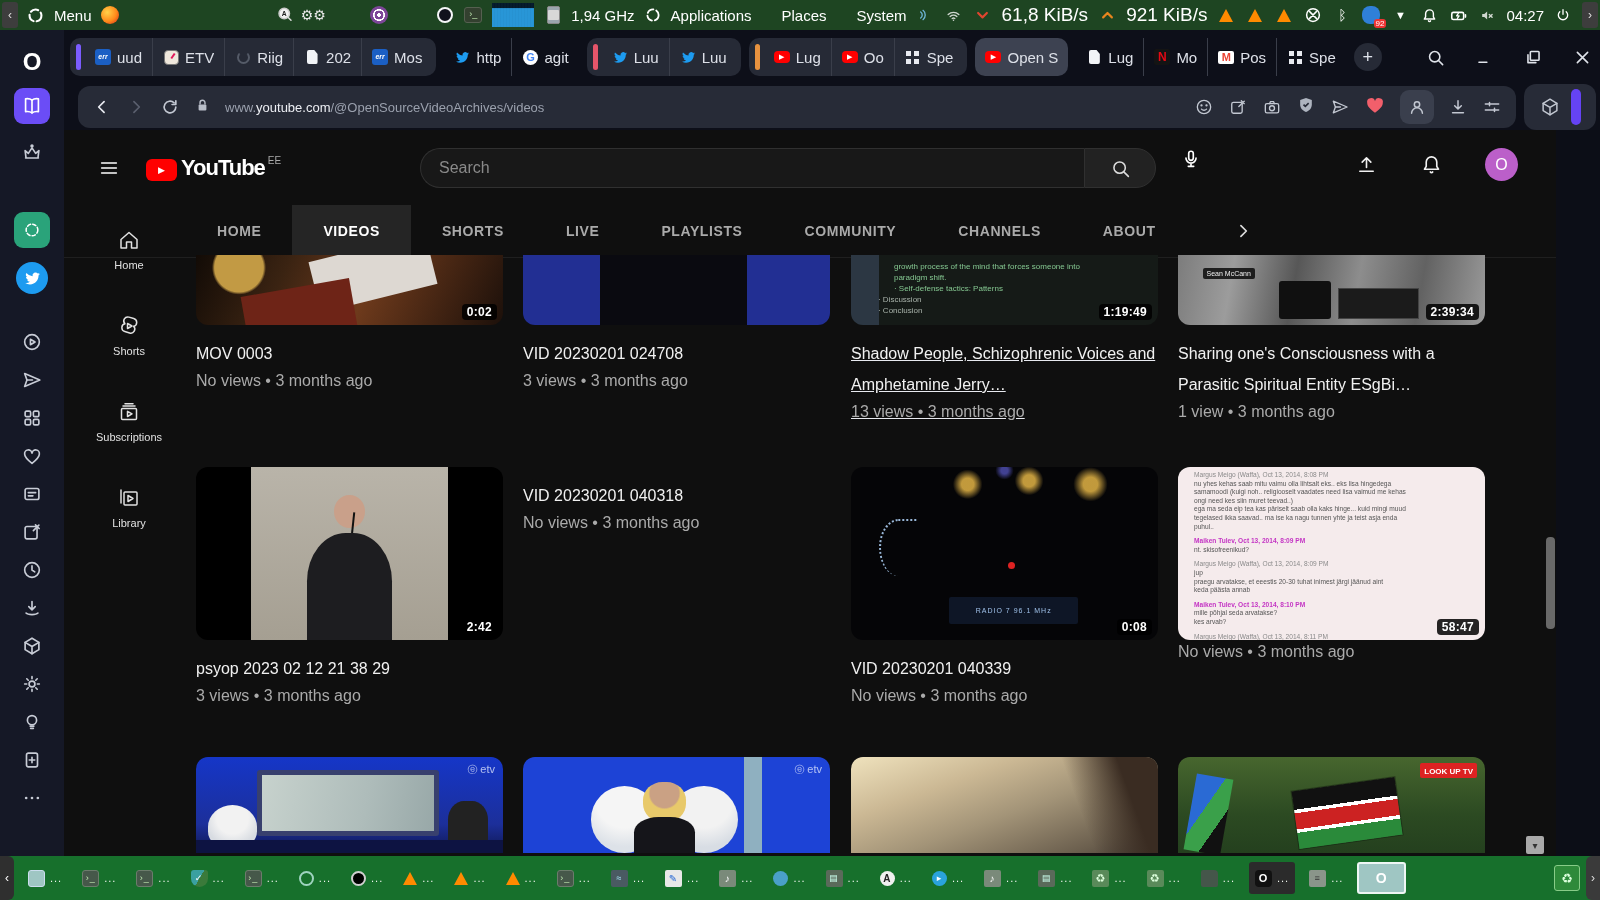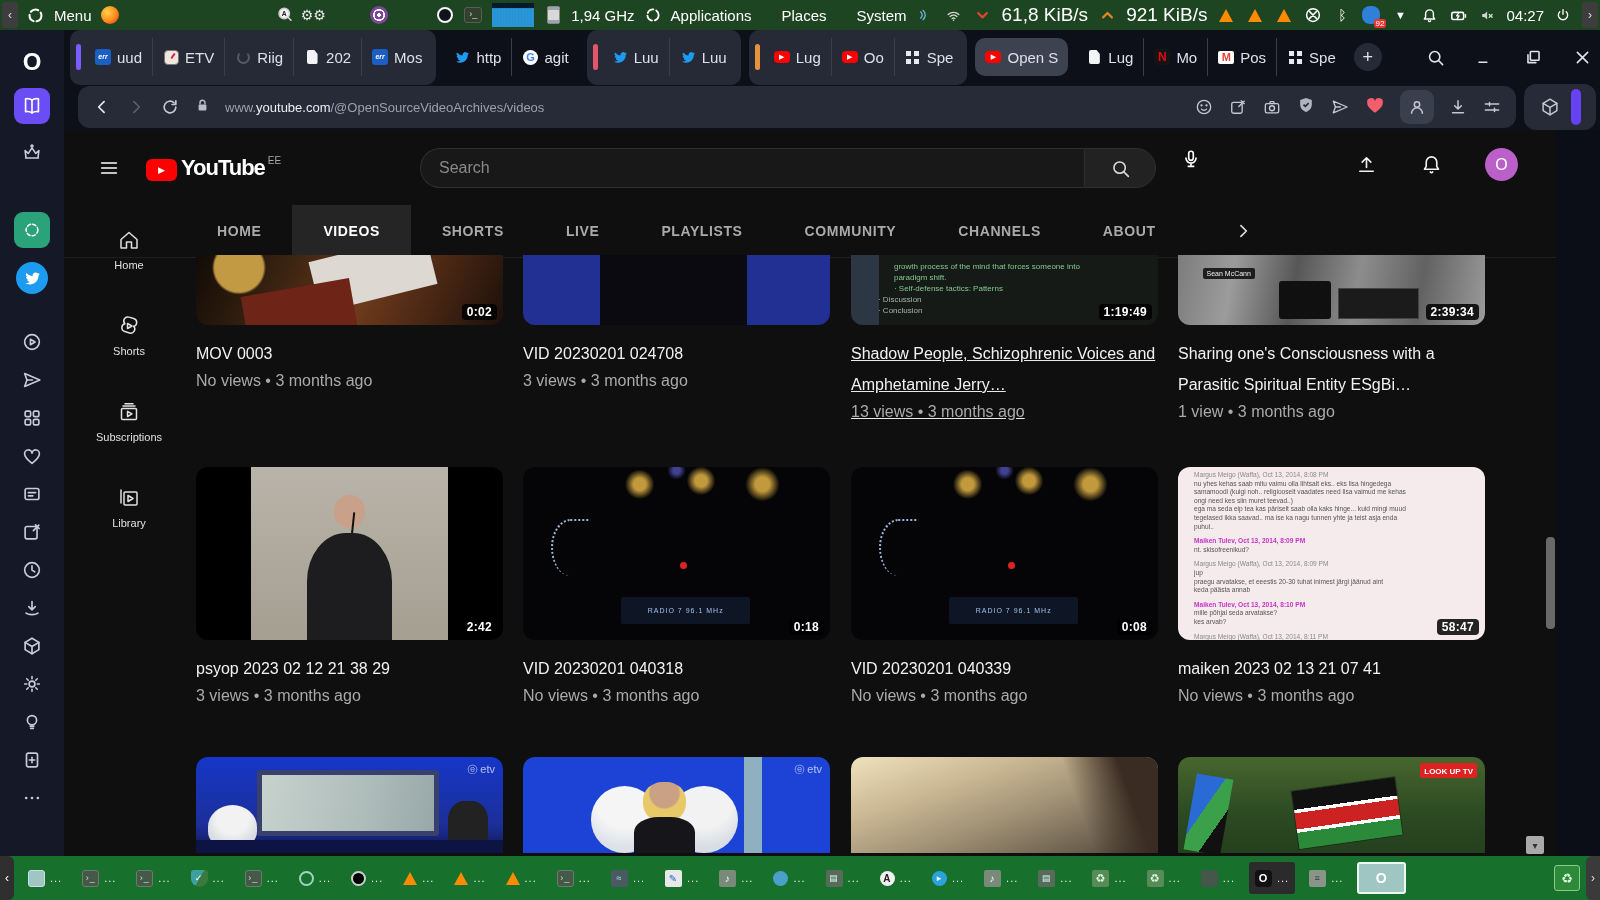--- a/index.html
+++ b/index.html
@@ -32,21 +32,21 @@
   #browser{position:absolute;left:0;top:30px;width:1600px;height:826px;background:#0d0f19}
   #rail{position:absolute;left:0;top:0;width:64px;height:826px;background:#151826;display:flex;flex-direction:column;align-items:center;padding-top:14px}
   .rico{width:36px;height:36px;border-radius:9px;display:flex;align-items:center;justify-content:center;color:#c8ccd6;flex:0 0 auto}
   .rico .svg{width:22px;height:22px;stroke-width:1.8}
   .r-o{font-size:24px;font-weight:700;color:#fff}
   .r-book{background:#6b4df6;color:#fff}
   .r-gpt{background:#2aa37a;color:#fff;border-radius:9px}
   .r-tw{background:#1d9bf0;border-radius:50%;width:32px;height:32px}
 
   #tabstrip{position:absolute;left:70px;top:4px;right:0;height:46px;display:flex;align-items:center;gap:8px}
-  .tgroup{display:flex;align-items:center;background:#262a36;border-radius:10px;height:55px;padding:0 4px 0 0;overflow:hidden}
+  .tgroup{display:flex;align-items:center;background:#262a36;border-radius:10px;height:38px;padding:0 4px 0 0;overflow:hidden}
   .gbar{width:5px;height:26px;border-radius:3px;margin:0 4px 0 6px}
   .tab{display:flex;align-items:center;gap:6px;padding:0 10px;height:38px;color:#dde0e8;font-size:15px}
   .tgroup .tab+.tab,.loose .tab+.tab{border-left:1px solid #3a3e4a}
   .tab .lbl{max-width:36px;overflow:hidden;white-space:nowrap;display:inline-block}
   .tab-active{background:#3d4251;border-radius:10px;height:38px;display:flex;align-items:flex-start}
   .tab-active .lbl{max-width:62px}
   .loose{display:flex;align-items:center;height:38px}
   .fav{width:16px;height:16px;flex:0 0 auto;display:flex;align-items:center;justify-content:center}
   .fav-err{background:#1b5fc4;color:#fff;font-size:7px;font-style:italic;font-weight:700;border-radius:3px;width:16px;height:16px;line-height:16px;text-align:center}
   .fav-clock{width:15px;height:15px;border-radius:4px;background:#efe7dc;border:1px solid #777;position:relative}
@@ -813,27 +813,20 @@
           <div class="card r2" style="left: 132px; top: 337px;">
             <div class="thumb t-spk">
               <span class="p-head"></span>
               <span class="p-mic"></span>
               <span class="dur">2:42</span>
             </div>
             <div class="vtitle">psyop 2023 02 12 21 38 29</div>
             <div class="vmeta">3 views • 3 months ago</div>
           </div>
           <div class="card r2" style="left: 459px; top: 337px;">
-            <div class="thumb t-dash">
-              <span class="reddot"></span>
-              <span class="radio">
-                <span>RADIO 7  96.1 MHz</span>
-              </span>
-              <span class="dur">0:18</span>
-            </div>
             <div class="vtitle">VID 20230201 040318</div>
             <div class="vmeta">No views • 3 months ago</div>
           </div>
           <div class="card r2" style="left: 787px; top: 337px;">
             <div class="thumb t-dash">
               <span class="reddot"></span>
               <span class="radio">
                 <span>RADIO 7  96.1 MHz</span>
               </span>
               <span class="dur">0:08</span>
@@ -861,21 +854,20 @@
                 <span class="bd">keda päästa annab</span>
                 <span class="gp"></span>
                 <span class="mh">Maiken Tulev, Oct 13, 2014, 8:10 PM</span>
                 <span class="bd">mille põhjal seda arvatakse?</span>
                 <span class="bd">kes arvab?</span>
                 <span class="gp"></span>
                 <span class="hd">Margus Meigo (Waffa), Oct 13, 2014, 8:11 PM</span>
               </div>
               <span class="dur">58:47</span>
             </div>
-            <div class="vtitle">maiken 2023 02 13 21 07 41</div>
             <div class="vmeta">No views • 3 months ago</div>
           </div>
           <div class="card r3" style="left: 132px; top: 627px;">
             <div class="thumb t-studio">
               <span class="s-wing"></span>
               <span class="s-person"></span>
               <span class="wm">etv</span>
             </div>
           </div>
           <div class="card r3" style="left: 459px; top: 627px;">

